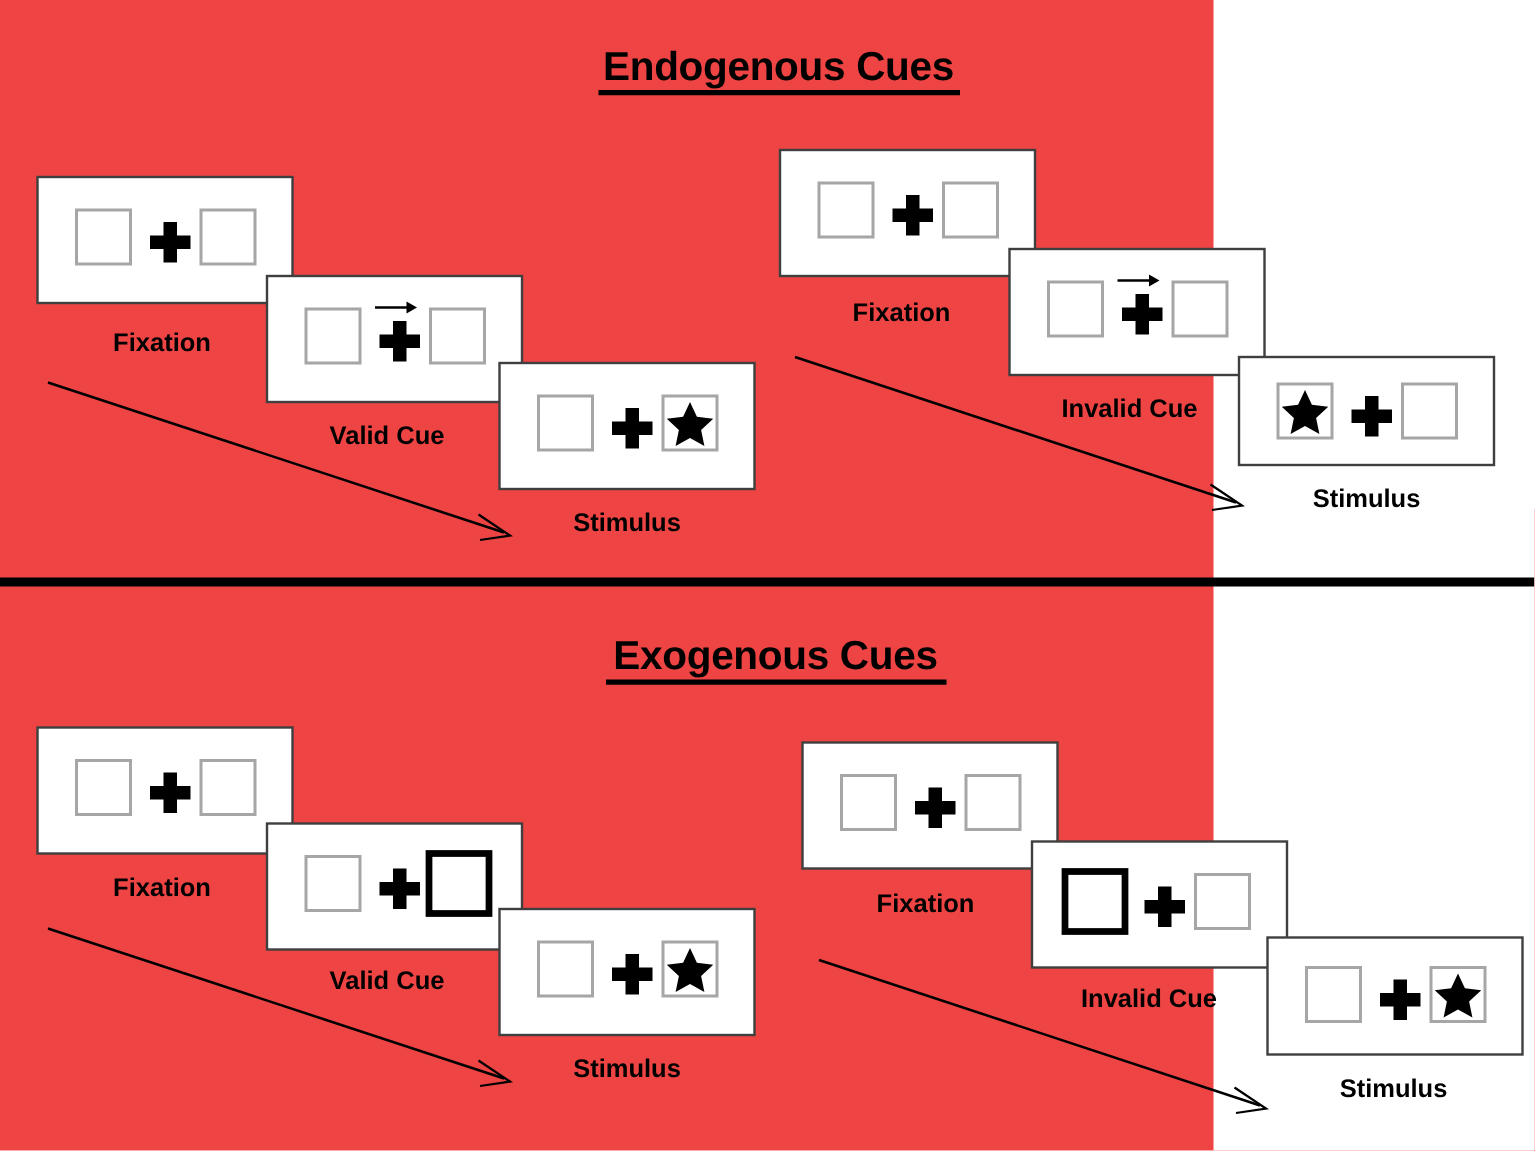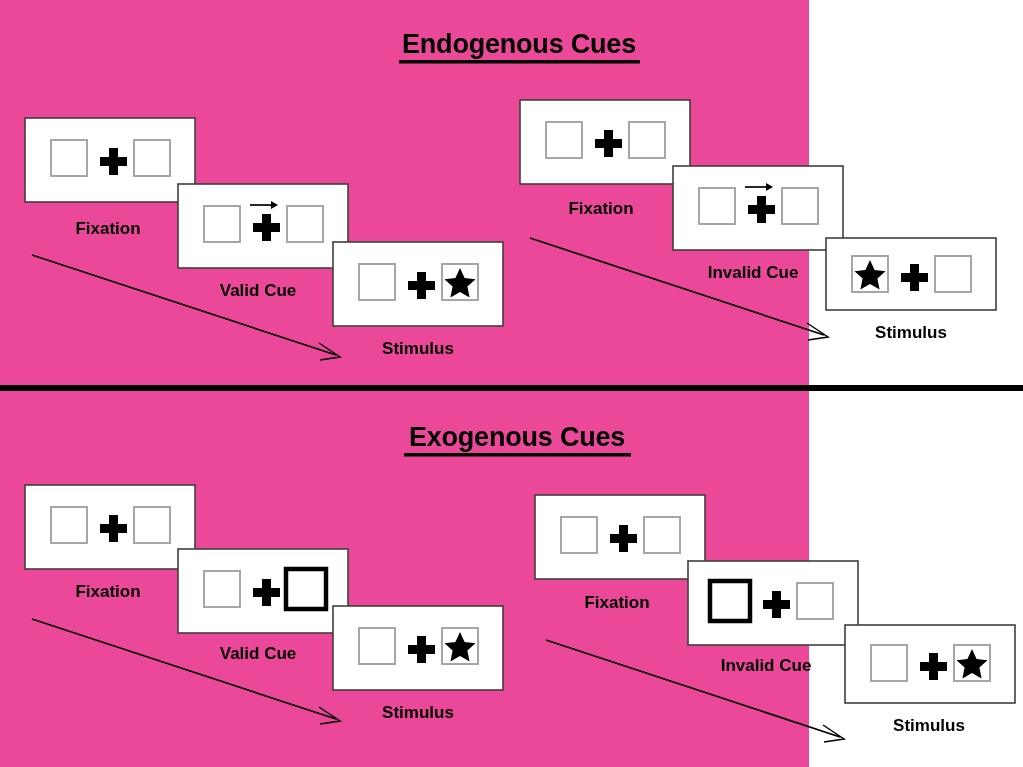--- a/index.html
+++ b/index.html
@@ -10,21 +10,21 @@
   body {
     width: 1023px;
     height: 767px;
     font-family: "Liberation Sans", sans-serif;
     overflow: hidden;
   }
   #stage {
     position: relative;
     width: 809px;
     height: 767px;
-    background: #ec4899;
+    background: #ef4444;
   }
   #figure-svg {
     position: absolute;
     left: 0;
     top: 0;
     width: 1023px;
     height: 767px;
     display: block;
   }
   .section-title {

